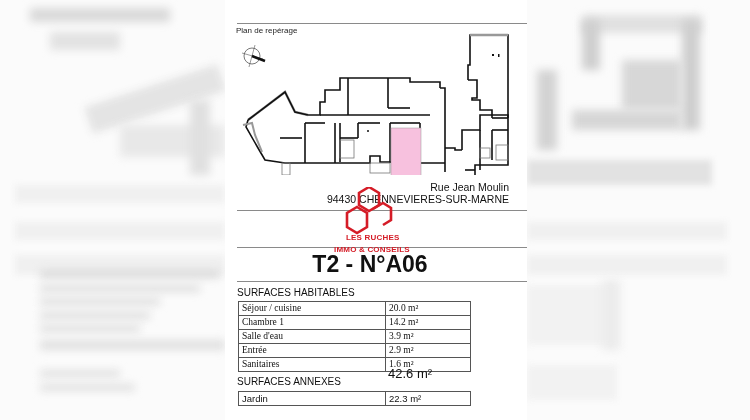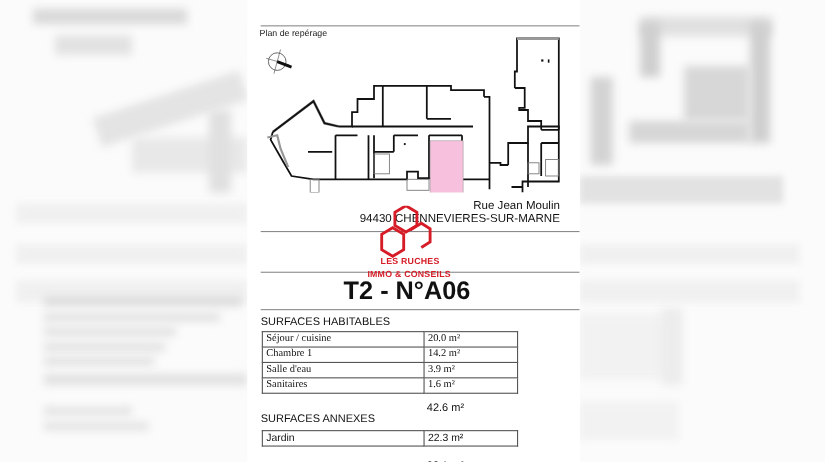--- a/index.html
+++ b/index.html
@@ -31,21 +31,21 @@
   .lot { position:absolute; left:0; width:290px; top:236px; text-align:center; font-size:23px; font-weight:bold; color:#111; }
   .logo { position:absolute; left:96px; top:172px; width:110px; height:72px; }
   .logo-text1 { position:absolute; left:121px; top:218px; font-size:8px; font-weight:bold; color:#d51c27; letter-spacing:0.2px; }
   .logo-text2 { position:absolute; left:109px; top:230px; font-size:8px; font-weight:bold; color:#d51c27; letter-spacing:0.2px; }
 
   .section-title { position:absolute; left:12px; font-size:10px; color:#111; }
   table.surf { position:absolute; left:13px; border-collapse:collapse; font-size:9.5px; color:#111; }
   table.surf td { border:1px solid #555; height:13px; padding:0 3px; line-height:13px; }
   table.surf td.lbl { width:140px; }
   table.surf td.val { width:78px; }
-  .total { position:absolute; left:163px; font-size:10px; color:#111; }
+  .total { position:absolute; left:163px; font-size:13px; color:#111; }
 </style>
 </head>
 <body>
 
 <div class="bg left">
   <div class="blur-bar" style="left:30px;top:8px;width:140px;height:14px;"></div>
   <div class="blur-bar" style="left:50px;top:32px;width:70px;height:18px;background:#e2e2e2;"></div>
   <div class="blur-bar" style="left:85px;top:85px;width:140px;height:28px;transform:rotate(-18deg);background:#e4e4e4;"></div>
   <div class="blur-bar" style="left:120px;top:125px;width:105px;height:32px;background:#e8e8e8;"></div>
   <div class="blur-bar" style="left:190px;top:100px;width:20px;height:75px;background:#e0e0e0;"></div>
@@ -170,20 +170,24 @@
     </tr>
     <tr>
       <td class="lbl">Chambre 1</td>
       <td class="val">14.2 m²</td>
     </tr>
     <tr>
       <td class="lbl">Salle d'eau</td>
       <td class="val">3.9 m²</td>
     </tr>
     <tr>
+      <td class="lbl">Entrée</td>
+      <td class="val">2.9 m²</td>
+    </tr>
+    <tr>
       <td class="lbl">Sanitaires</td>
       <td class="val">1.6 m²</td>
     </tr>
   </tbody>
     </table>
   <div class="total" style="top:351px;">42.6 m²</div>
 
   <div class="section-title" style="top:361px;">SURFACES ANNEXES</div>
   <table class="surf" style="top:376px;">
     <tbody>

